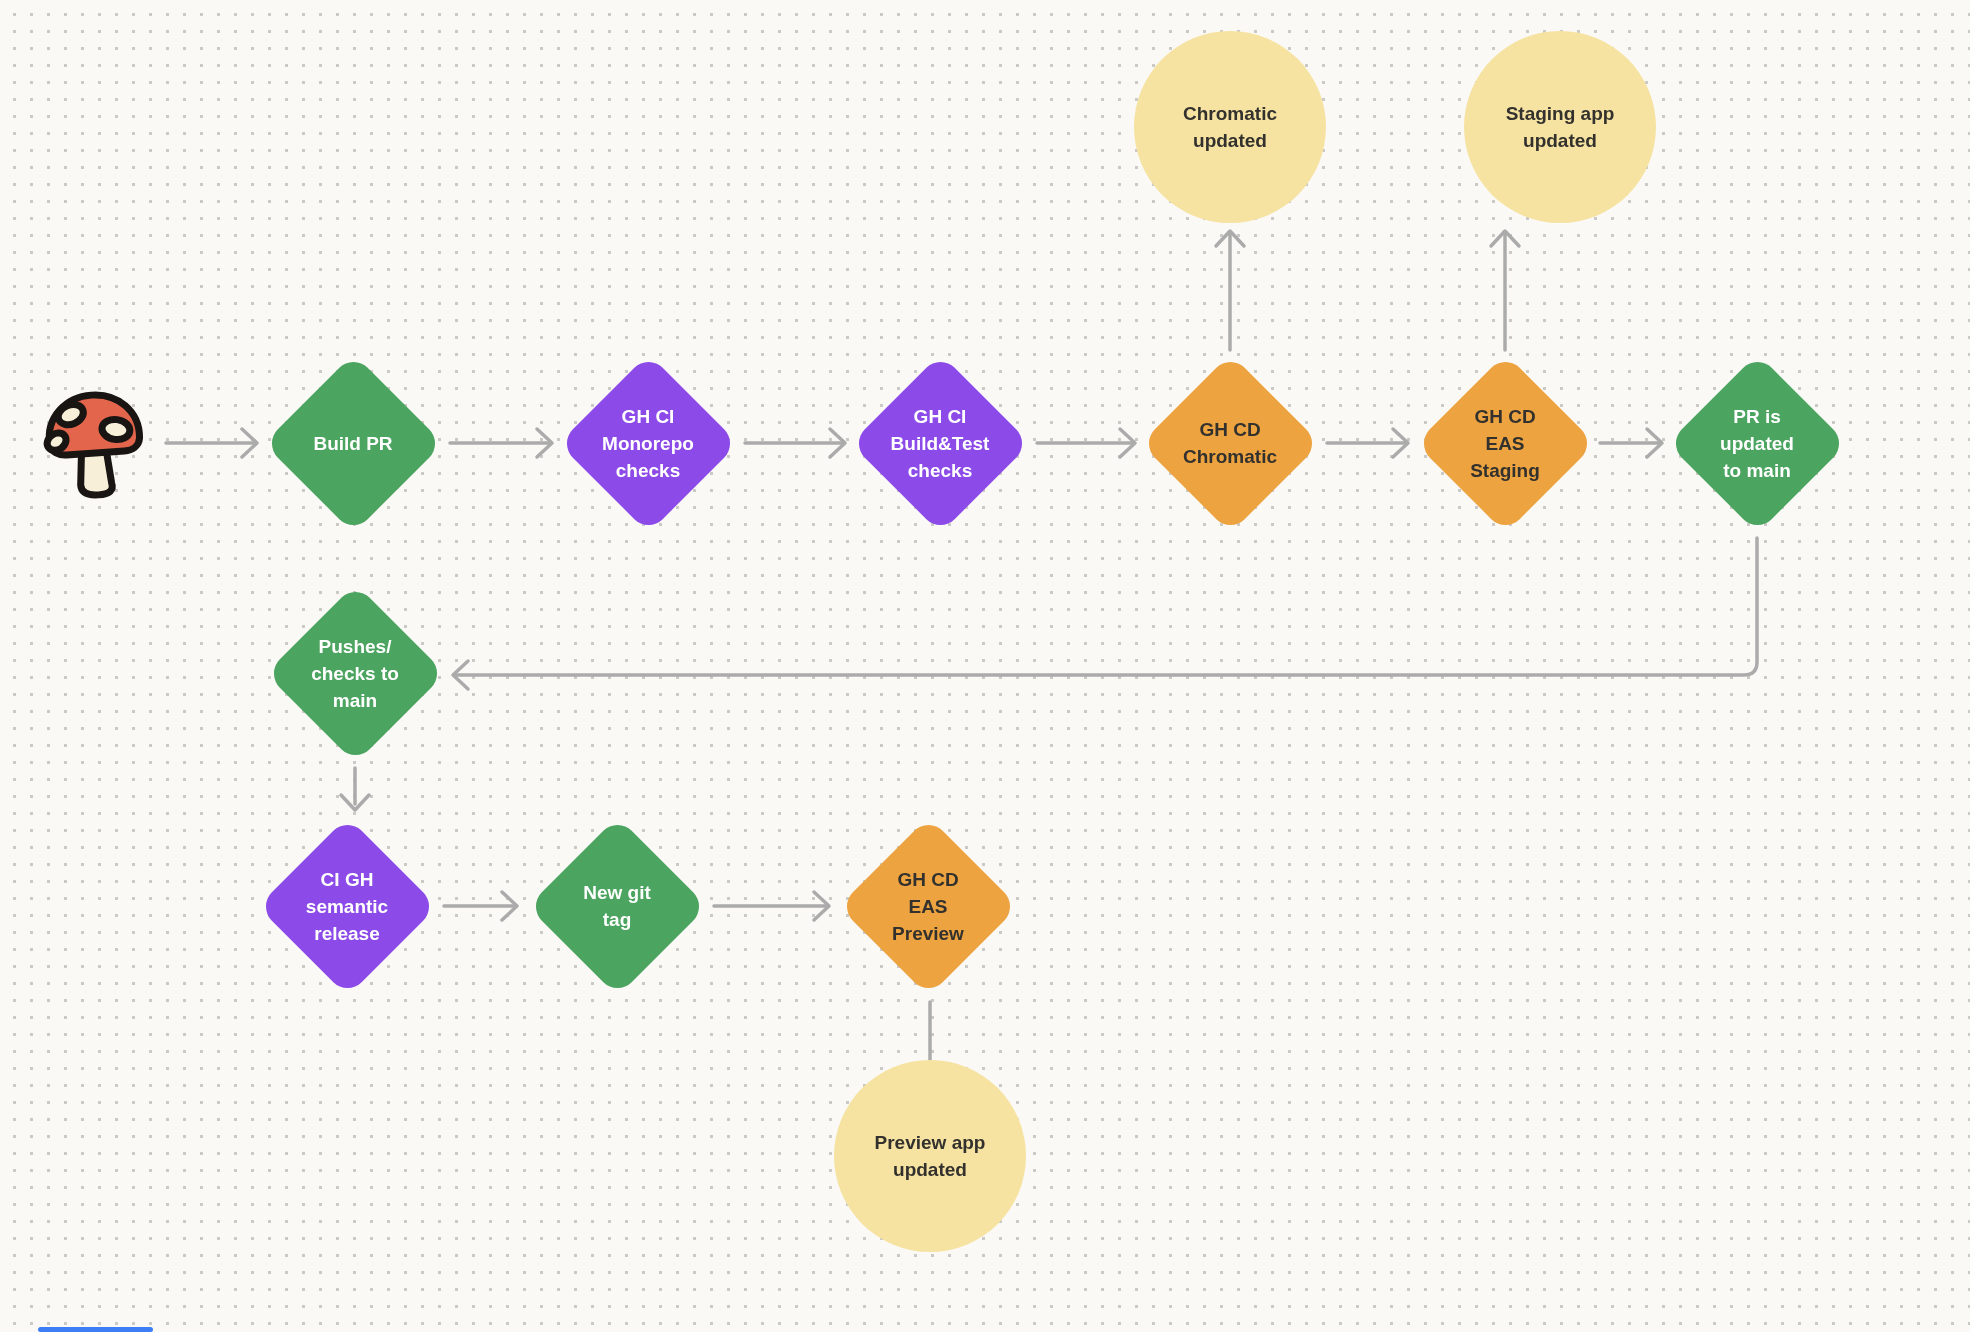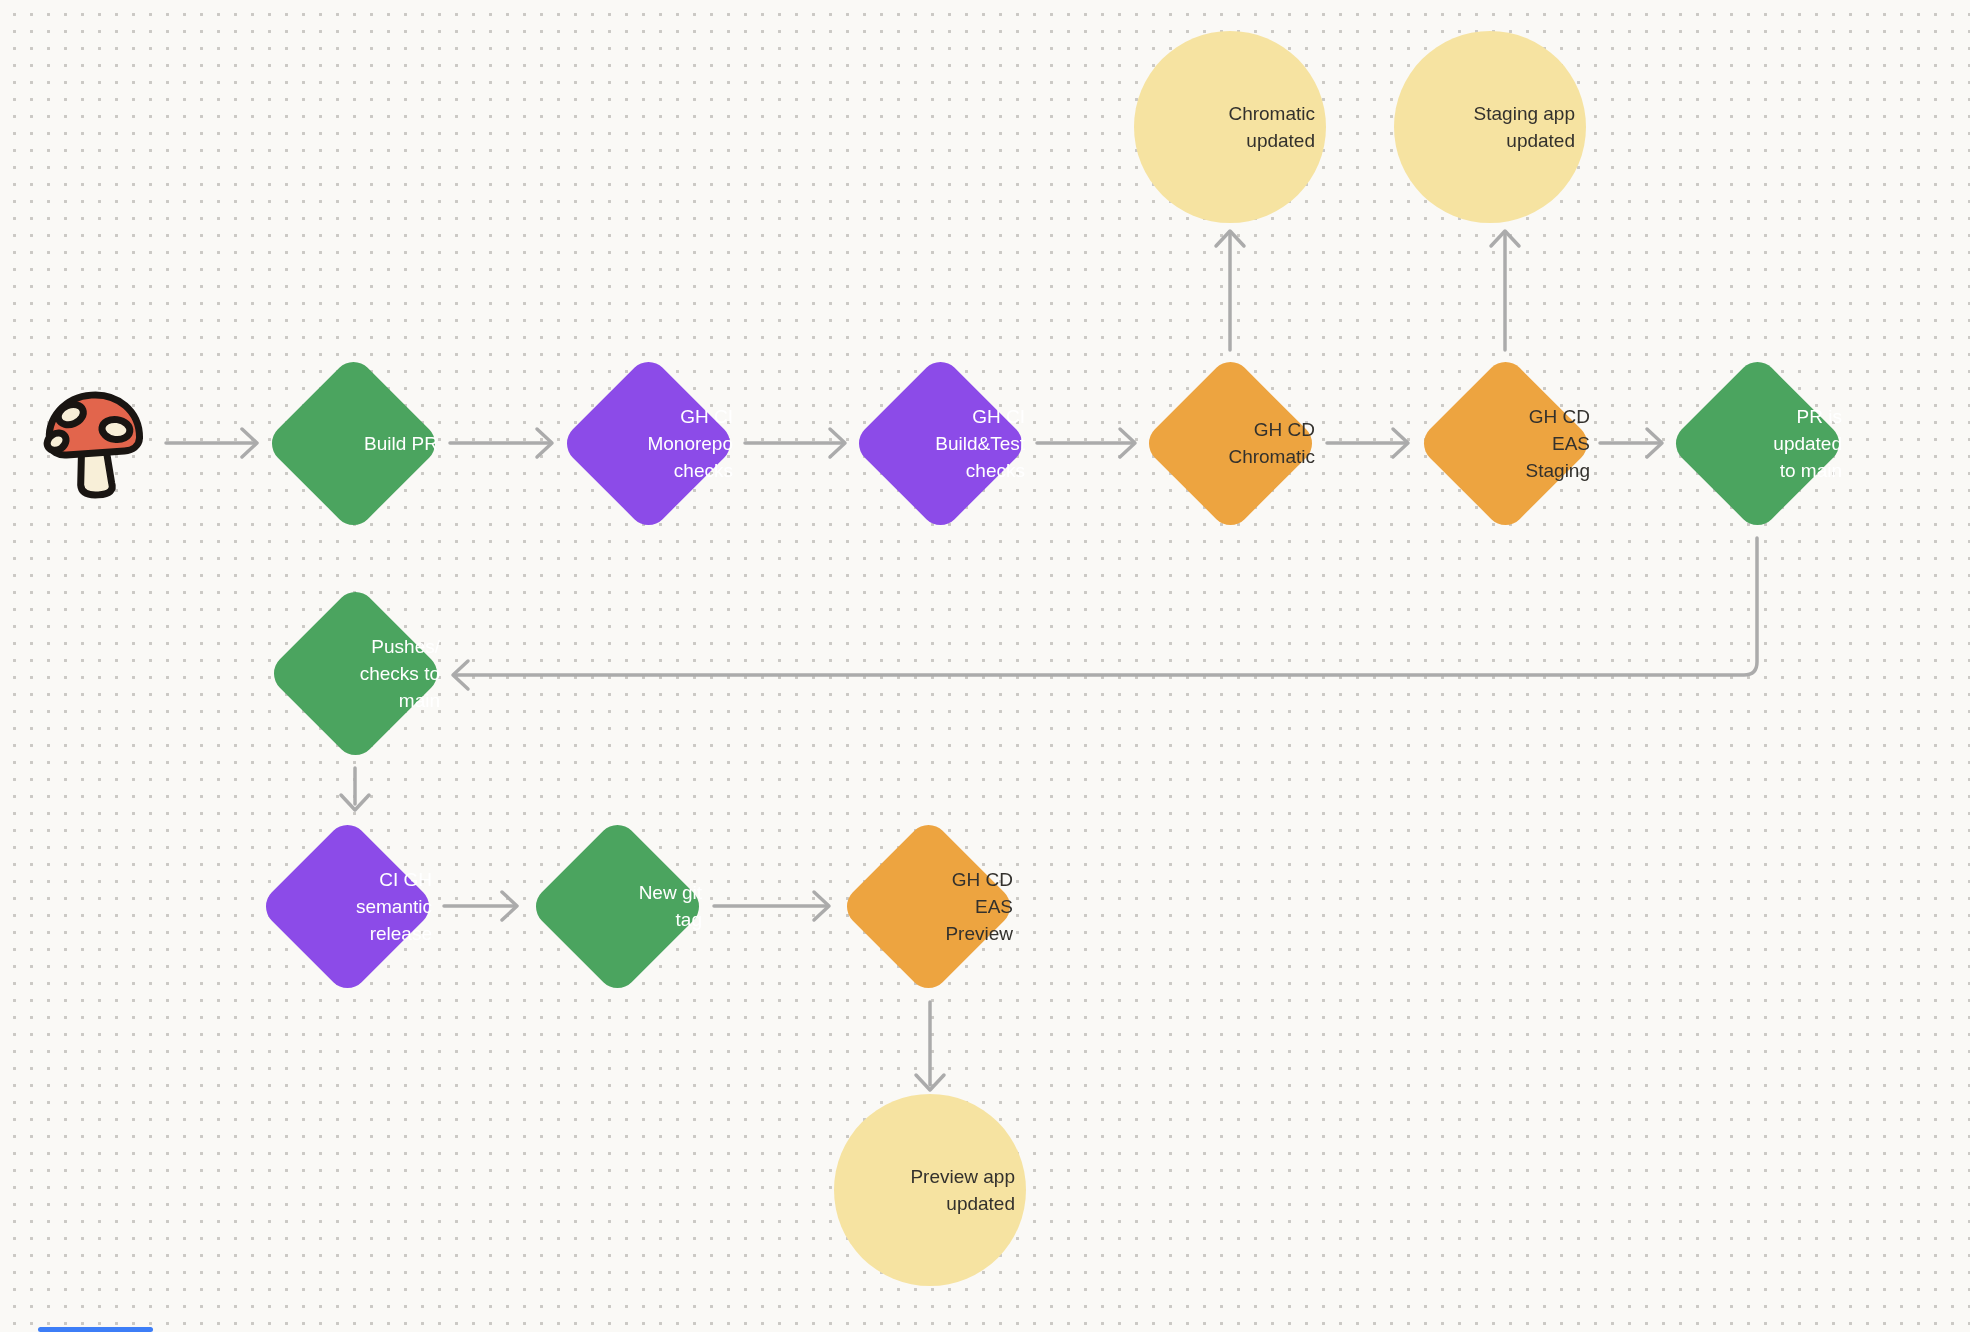--- a/index.html
+++ b/index.html
@@ -16,21 +16,21 @@
     background-size:17px 17px;background-position:6px 6px;
   }
   .layer{position:absolute;left:0;top:0;}
   svg.connectors{pointer-events:none;}
   svg.connectors path{stroke:var(--arrow);stroke-width:3.5;fill:none;stroke-linecap:round;stroke-linejoin:round;}
   .node{position:absolute;width:0;height:0;}
   .diamond-shape{position:absolute;left:-63.5px;top:-63.5px;width:127px;height:127px;
     transform:rotate(45deg);border-radius:20px;}
   .fill-green{background:var(--green);} .fill-purple{background:var(--purple);} .fill-orange{background:var(--orange);}
   .node-label{position:absolute;left:0;top:0;transform:translate(-50%,-50%);width:170px;
-    text-align:right;font-size:19px;line-height:27px;font-weight:400;white-space:pre-line;}
+    text-align:center;font-size:19px;line-height:27px;font-weight:700;white-space:pre-line;}
   .text-light{color:var(--text_on_bright);} .text-dark{color:var(--text_on_soft);}
   .circle{position:absolute;width:192px;height:192px;border-radius:50%;background:var(--yellow);
     display:flex;align-items:center;justify-content:center;}
   .circle .node-label{position:static;transform:none;}
   .sticker{position:absolute;left:40px;top:384px;width:110px;height:124px;transform:rotate(-4deg);}
   .accent-bar{position:absolute;left:38px;top:1327px;width:115px;height:5px;border-radius:3px;background:var(--accent_bar);}
 </style>
 </head>
 <body>
 
@@ -155,22 +155,22 @@
   <div class="diamond-shape fill-orange"></div>
   <div class="node-label text-dark">GH CD
 EAS
 Preview</div>
 </div>
 
 <div class="circle" style="left:1134px;top:31px">
   <div class="node-label text-dark">Chromatic
 updated</div>
 </div>
-<div class="circle" style="left:1394px;top:31px">
+<div class="circle" style="left:1464px;top:31px">
   <div class="node-label text-dark">Staging app
 updated</div>
 </div>
-<div class="circle" style="left:834px;top:1094px">
+<div class="circle" style="left:834px;top:1060px">
   <div class="node-label text-dark">Preview app
 updated</div>
 </div>
 
 <div class="accent-bar"></div>
 
 </body></html>

